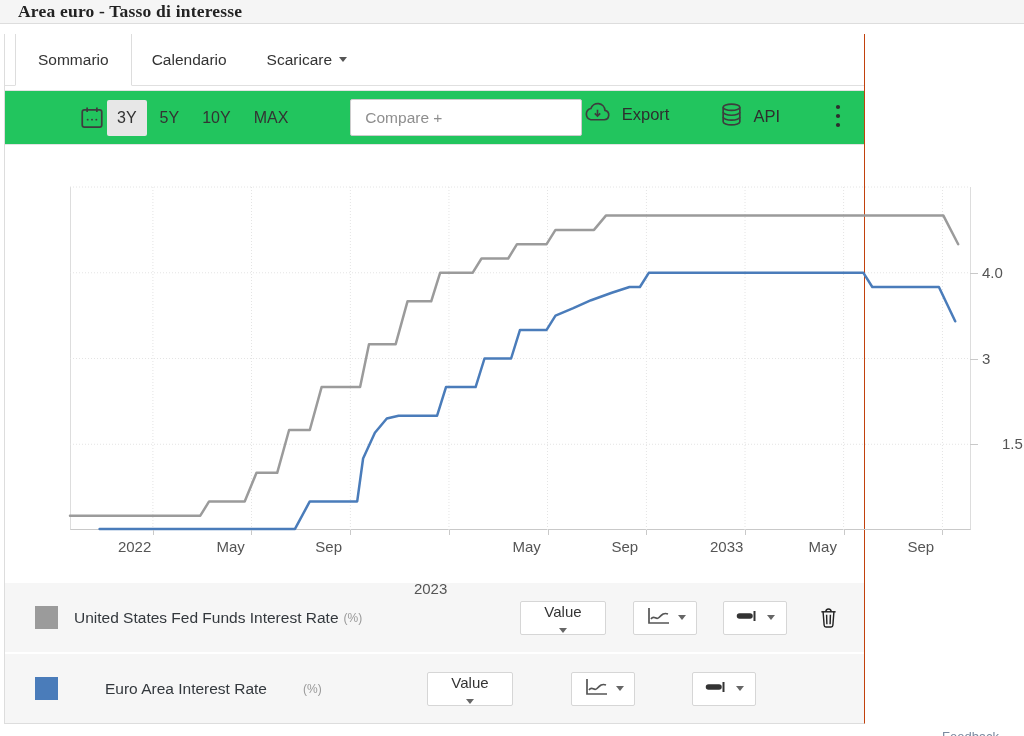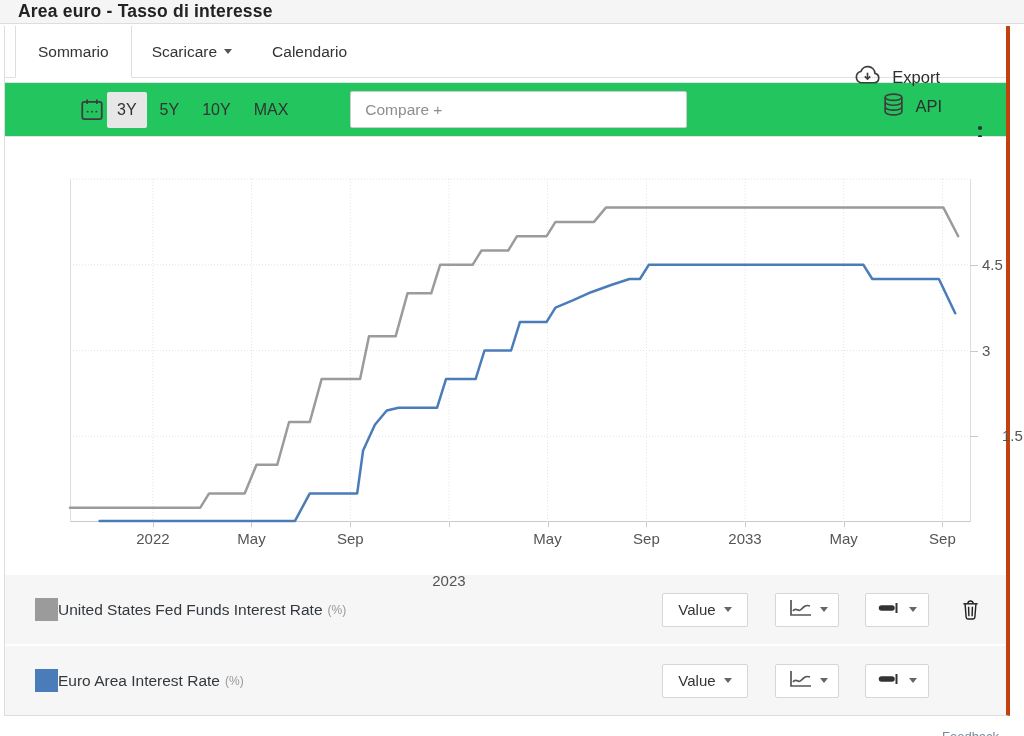--- a/index.html
+++ b/index.html
@@ -1,26 +1,26 @@
 <!DOCTYPE html>
 <html><head>
 <meta charset="utf-8">
 <style>
   * { margin:0; padding:0; box-sizing:border-box; }
   html,body { width:1024px; height:736px; overflow:hidden; background:#fff;
               font-family:"Liberation Sans", sans-serif; }
 
   
   .title-bar { height:24px; background:#f5f5f5; border-bottom:1px solid #ddd;
-               display:flex; align-items:center; padding-left:18px; }
+               display:flex; align-items:center; padding-left:18px;font-family:Liberation Serif, serif; }
   .title-bar h1 { font-size:17.5px; font-weight:bold; color:#222; letter-spacing:.2px; }
 
   
-  .widget { position:absolute; left:4px; top:26px; width:1006px;
-            border-left:1px solid #ddd; border-right:4px solid #c2410c; border-bottom:1px solid #ddd;
+  .widget { position:absolute; left:4px; top:34px; width:861px;
+            border-left:1px solid #ddd; border-right:1px solid #c2410c; border-bottom:1px solid #ddd;
             background:#fff; }
 
   
   .tab-row { height:52px; background:#fff; border-bottom:1px solid #e0e0e0;
              display:flex; align-items:stretch; font-size:15.5px; color:#333; }
   .tab { display:flex; align-items:center; padding:0 22px; cursor:pointer; }
   .tab-active { margin-left:10px; border-left:1px solid #ddd; border-right:1px solid #ddd;
                 background:#fff; margin-bottom:-1px; border-bottom:1px solid #fff; }
   .tab-plain { padding:0 20px; }
   .caret { display:inline-block; width:0; height:0; border-left:4px solid transparent;
@@ -32,46 +32,46 @@
   .toolbar { height:55px; background:#22c55e; border-top:1px solid #e3e3e3; border-bottom:1px solid #e3e3e3;
              display:flex; align-items:center; padding:0 16px 0 74px; }
   .icon-btn { display:flex; align-items:center; color:#333; cursor:pointer; }
   .range-group { display:flex; align-items:center; margin-left:2px; gap:3px; }
   .range-btn { font-size:16px; color:#333; padding:9px 10px; border-radius:2px; cursor:pointer; }
   .range-selected { background:#e7e7e7; }
   .compare-input { margin-left:52px; width:337px; height:37px; border:1px solid #ccc; border-radius:2px;
                    font-size:15.5px; padding:16px 14px; color:#333; background:#fff;
                    font-family:"Liberation Sans", sans-serif; }
   .compare-input::placeholder { color:#8e8e8e; }
-  .tb-right { margin-left:auto; display:flex; align-items:flex-end;flex-direction:column; }
+  .tb-right { margin-left:auto; display:flex; align-items:flex-start; }
   .tb-btn { display:flex; align-items:center; gap:9px; font-size:16.5px; color:#2e2e2e; cursor:pointer; }
   .gap-export { margin-right:50px; }
   .gap-api { margin-right:48px; }
   .kebab { padding:2px 6px; cursor:pointer; }
 
   
   .chart-section { position:relative; height:438px; background:#fff; }
   .plot-frame { position:absolute; left:65px; top:42px; width:901px; height:343px;
                 border-left:1px solid #ddd; border-right:1px solid #ddd; border-bottom:1px solid #c9c9c9; }
   .chart-svg { position:absolute; left:0; top:0; }
-  .x-axis-label { position:absolute; width:70px; text-align:center; font-size:15px; color:#555; }
+  .x-axis-label { position:absolute; width:70px; text-align:left; font-size:15px; color:#555; }
   .y-axis-label { position:absolute; font-size:15px; color:#555; }
   .tick-h { position:absolute; width:8px; height:1px; background:#c9c9c9; }
   .tick-v { position:absolute; width:1px; height:5px; background:#c9c9c9; }
 
   
   .legend-section { background:#fff; }
   .legend-row { height:69px; background:#f6f6f6; display:flex; align-items:center; padding:0 26px 0 30px; }
-  .legend-row + .legend-row { margin-top:2px; }
+  .legend-row + .legend-row { margin-top:2px;gap:31px; }
   .swatch { width:23px; height:23px; flex:0 0 23px; }
-  .legend-label { margin-left:0; font-size:15.5px; color:#33383d; }
+  .legend-label { margin-left:16px; font-size:15.5px; color:#33383d; }
   .legend-unit { font-size:12px; color:#999; margin-left:5px; }
   .ctl-btn { height:34px; background:#fff; border:1px solid #d6d6d6; border-radius:2px;
              display:flex; align-items:center; justify-content:center; cursor:pointer; }
-  .value-btn { width:86px; font-size:15px; color:#333; gap:8px; }
+  .value-btn { width:86px; font-size:15px; color:#333; gap:8px;flex-direction:column; }
   .icon-dd { width:64px; gap:7px; }
   .ctl-gap1 { margin-left:auto; }
   .ctl-gap2 { margin-left:27px; }
   .ctl-gap3 { margin-left:26px; }
   .trash-wrap { margin-left:31px; width:20px; display:flex; justify-content:center; cursor:pointer; }
   .trash-hidden { visibility:hidden; cursor:default; }
   .caret-sm { display:inline-block; width:0; height:0; border-left:4px solid transparent;
               border-right:4px solid transparent; border-top:5px solid #666; }
 
   .feedback-partial { position:absolute; left:942px; top:729px; font-size:13px; color:#7a8aa0; }
@@ -83,25 +83,25 @@
   <h1>Area euro - Tasso di interesse</h1>
 </header>
 
 <div class="widget">
 
   <nav class="tab-row">
     <div class="tab tab-active">
       <span>Sommario</span>
     </div>
     <div class="tab tab-plain">
+      <span>Calendario</span>
+    </div>
+    <div class="tab tab-plain">
       <span>Scaricare</span>
       <span class="caret"></span>
-    </div>
-    <div class="tab tab-plain">
-      <span>Calendario</span>
     </div>
   </nav>
 
   <div class="tab-gap"></div>
 
   <div class="toolbar">
     <span class="icon-btn">
       <svg width="26" height="26" viewBox="0 0 24 24" fill="none" stroke="#3d3d3d" stroke-width="1.6">
         <rect x="3" y="4.5" width="18" height="16" rx="2"></rect>
         <line x1="7.5" y1="2.2" x2="7.5" y2="6.5"></line>
@@ -189,21 +189,21 @@
       <div class="x-axis-label" style="left: 705px; top: 393px;">2033</div>
       <div class="tick-v" style="left: 740px; top: 385px;"></div>
       <div class="x-axis-label" style="left: 803.586px; top: 393px;">May</div>
       <div class="tick-v" style="left: 838.586px; top: 385px;"></div>
       <div class="x-axis-label" style="left: 902.467px; top: 393px;">Sep</div>
       <div class="tick-v" style="left: 937.467px; top: 385px;"></div>
       <div class="y-axis-label" style="left: 977px; top: 290.25px; margin-left: 20px;">1.5</div>
       <div class="tick-h" style="left: 965px; top: 299.25px;"></div>
       <div class="y-axis-label" style="left: 977px; top: 204.5px;">3</div>
       <div class="tick-h" style="left: 965px; top: 213.5px;"></div>
-      <div class="y-axis-label" style="left: 977px; top: 118.75px;">4.5</div>
+      <div class="y-axis-label" style="left: 977px; top: 118.75px;">4.0</div>
       <div class="tick-h" style="left: 965px; top: 127.75px;"></div>
     </div>
 
   <div class="legend-section">
 
     <div class="legend-row">
       <span class="swatch" style="background: rgb(155, 155, 155);"></span>
       <span class="legend-label">United States Fed Funds Interest Rate</span>
       <span class="legend-unit">(%)</span>
 

